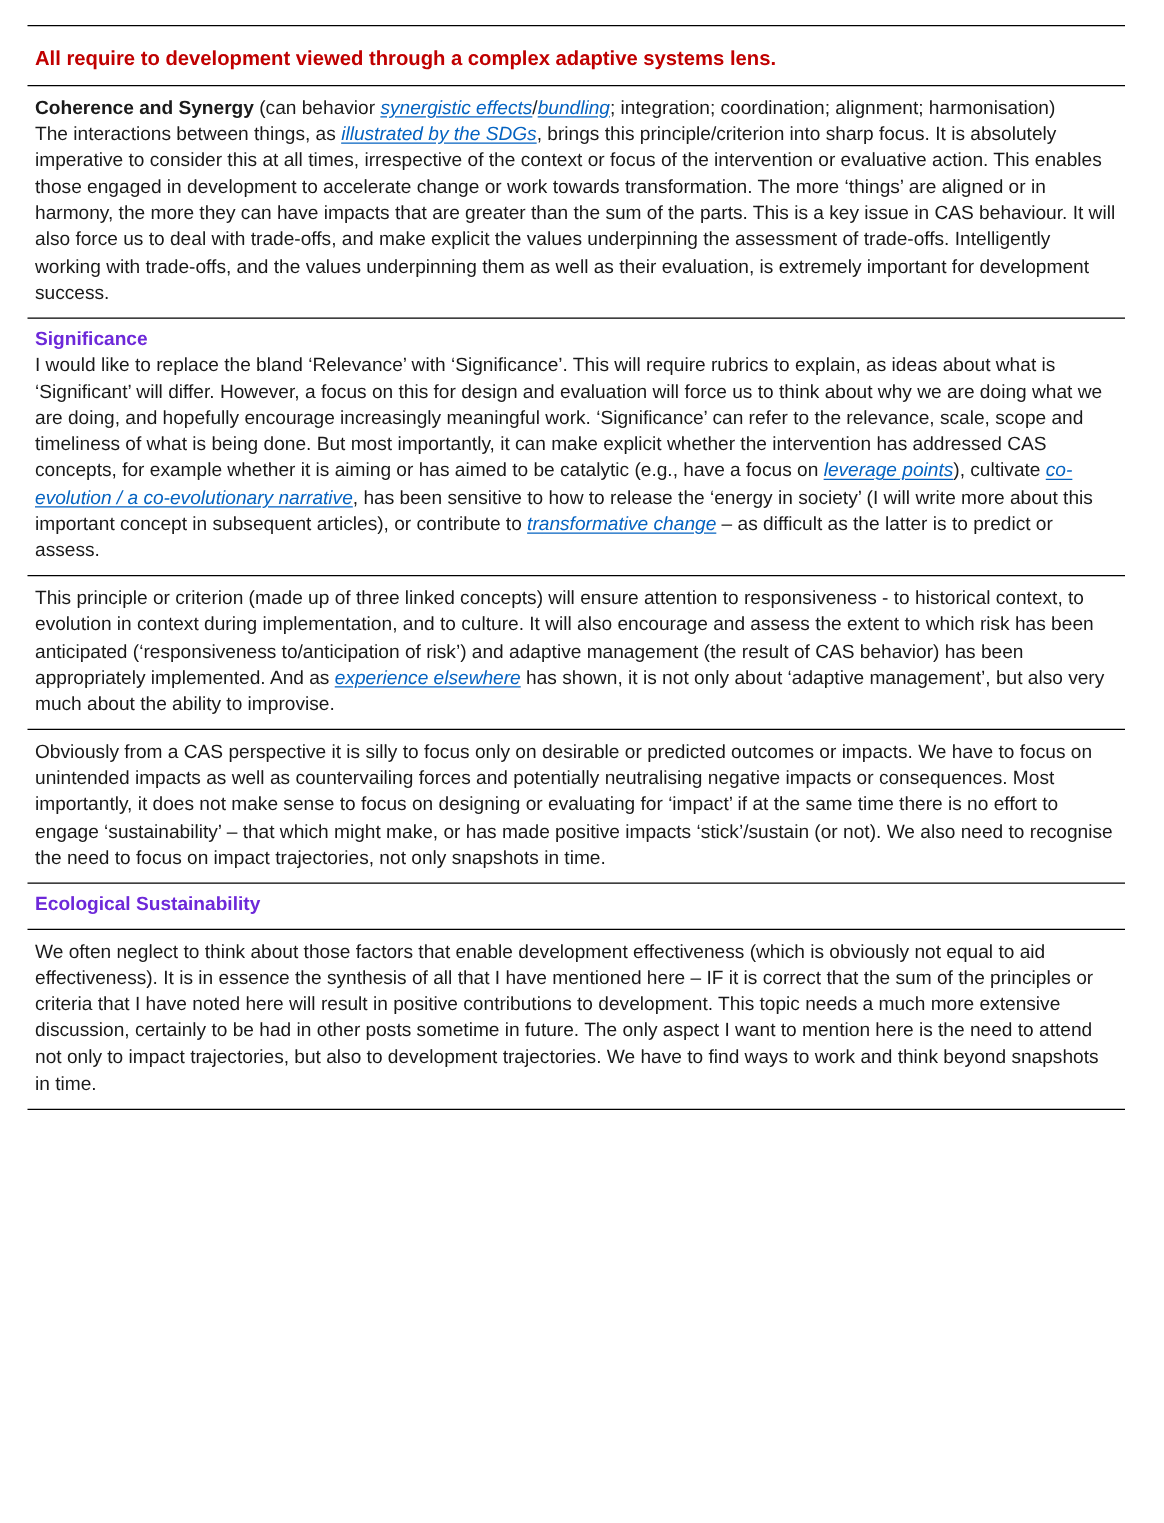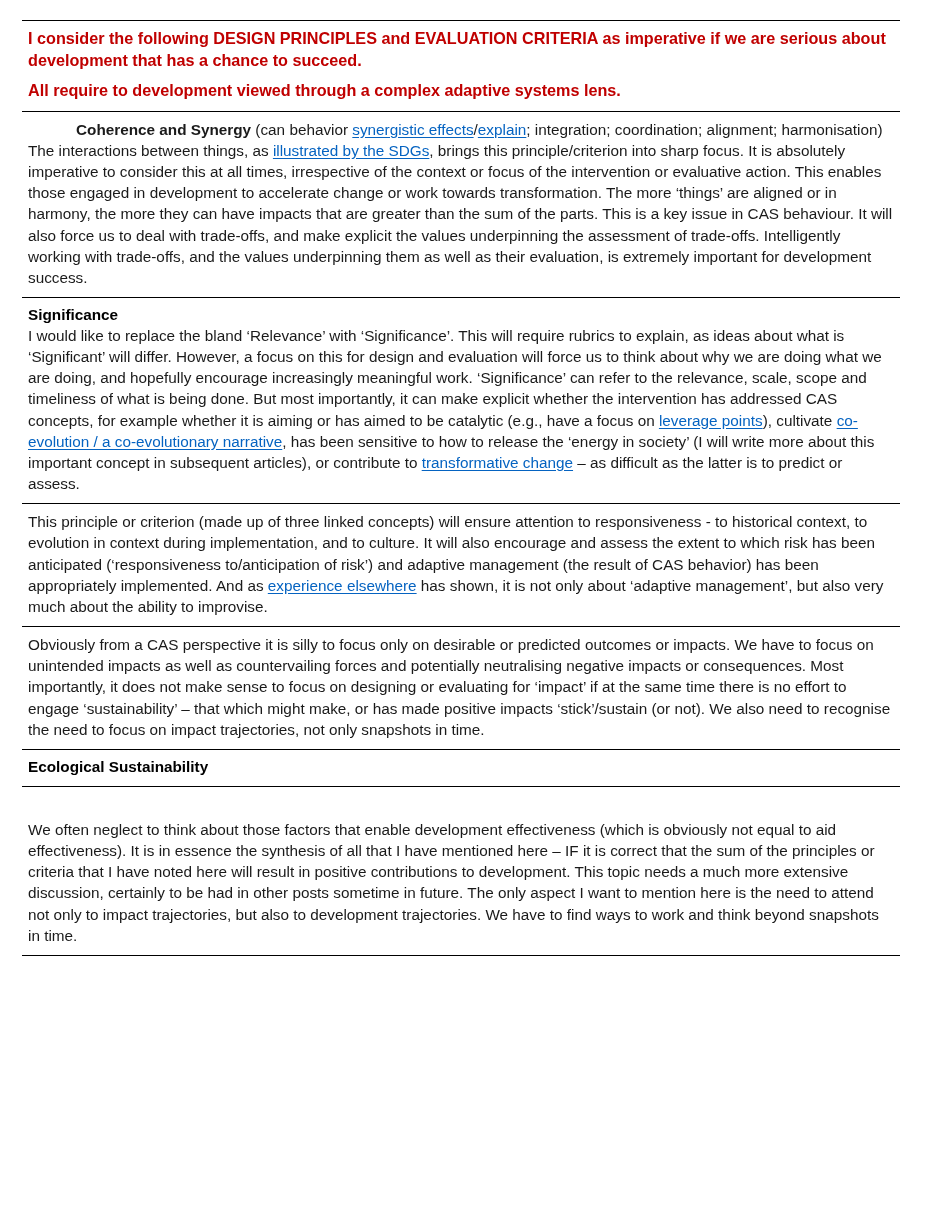--- a/index.html
+++ b/index.html
@@ -41,59 +41,58 @@
   }
   .intro-line.second {
     margin-top: 9px;
   }
 
   .heading {
     font-weight: bold;
     font-size: 15.3px;
     line-height: 1.3;
     margin: 0;
-    color: #000000;
+    color: #6d28d9;
   }
 
   .body-text {
     font-size: 15.3px;
     line-height: 1.385;
     margin: 0;
     color: #1a1a1a;
     text-align: left;
   }
 
   .heading-inline {
     font-weight: bold;
-    margin-left: 48px;
   }
 
   a.lnk {
     color: #0563C1;
     text-decoration: underline;
     text-underline-offset: 1.5px;
+    font-style: italic;
   }
 
   
   .row.spaced .body-text {
-    margin-top: 25px;
+    margin-top: 0;
   }
 </style>
 </head>
 <body>
 
 <div id="doc">
 
   <div class="row">
-    <p class="intro-line">I consider the following DESIGN PRINCIPLES and EVALUATION CRITERIA as imperative if we are serious about development that has a chance to succeed.</p>
     <p class="intro-line second">All require to development viewed through a complex adaptive systems lens.</p>
   </div>
 
   <div class="row">
-    <p class="body-text"><span class="heading-inline">Coherence and Synergy</span><span> (can behavior </span><a class="lnk" href="#">synergistic effects</a><span>/</span><a class="lnk" href="#">explain</a><span>; integration; coordination; alignment; harmonisation)</span></p>
+    <p class="body-text"><span class="heading-inline">Coherence and Synergy</span><span> (can behavior </span><a class="lnk" href="#">synergistic effects</a><span>/</span><a class="lnk" href="#">bundling</a><span>; integration; coordination; alignment; harmonisation)</span></p>
     <p class="body-text"><span>The interactions between things, as </span><a class="lnk" href="#">illustrated by the SDGs</a><span>, brings this principle/criterion into sharp focus. It is absolutely imperative to consider this at all times, irrespective of the context or focus of the intervention or evaluative action. This enables those engaged in development to accelerate change or work towards transformation. The more ‘things’ are aligned or in harmony, the more they can have impacts that are greater than the sum of the parts. This is a key issue in CAS behaviour. It will also force us to deal with trade-offs, and make explicit the values underpinning the assessment of trade-offs. Intelligently working with trade-offs, and the values underpinning them as well as their evaluation, is extremely important for development success.</span></p>
   </div>
 
   <div class="row">
     <p class="heading">Significance</p>
     <p class="body-text"><span>I would like to replace the bland ‘Relevance’ with ‘Significance’. This will require rubrics to explain, as ideas about what is ‘Significant’ will differ. However, a focus on this for design and evaluation will force us to think about why we are doing what we are doing, and hopefully encourage increasingly meaningful work. ‘Significance’ can refer to the relevance, scale, scope and timeliness of what is being done. But most importantly, it can make explicit whether the intervention has addressed CAS concepts, for example whether it is aiming or has aimed to be catalytic (e.g., have a focus on </span><a class="lnk" href="#">leverage points</a><span>), cultivate </span><a class="lnk" href="#">co-evolution / a co-evolutionary narrative</a><span>, has been sensitive to how to release the ‘energy in society’ (I will write more about this important concept in subsequent articles), or contribute to </span><a class="lnk" href="#">transformative change</a><span> – as difficult as the latter is to predict or assess.</span></p>
   </div>
 
   <div class="row">
     <p class="body-text"><span>This principle or criterion (made up of three linked concepts) will ensure attention to responsiveness - to historical context, to evolution in context during implementation, and to culture. It will also encourage and assess the extent to which risk has been anticipated (‘responsiveness to/anticipation of risk’) and adaptive management (the result of CAS behavior) has been appropriately implemented. And as </span><a class="lnk" href="#">experience elsewhere</a><span> has shown, it is not only about ‘adaptive management’, but also very much about the ability to improvise.</span></p>

